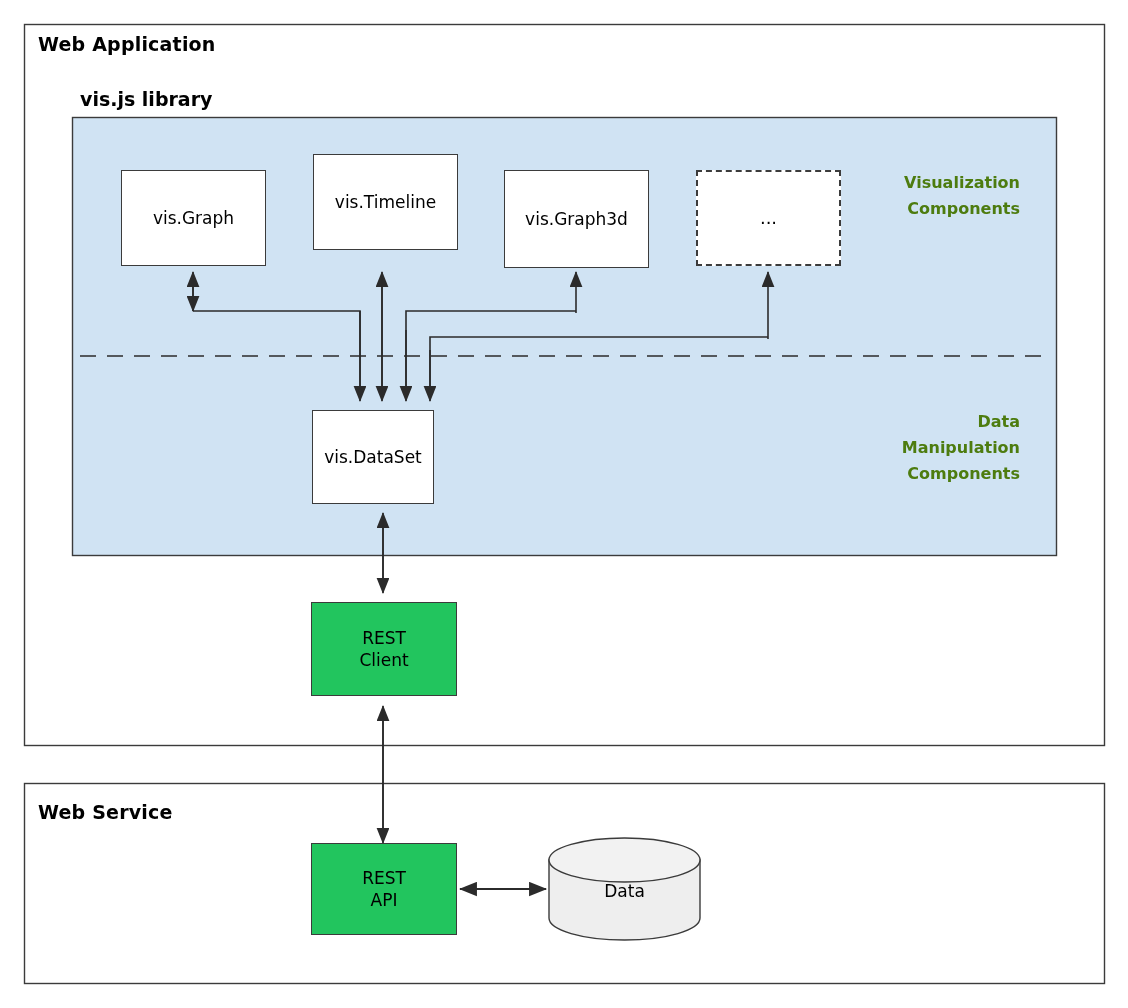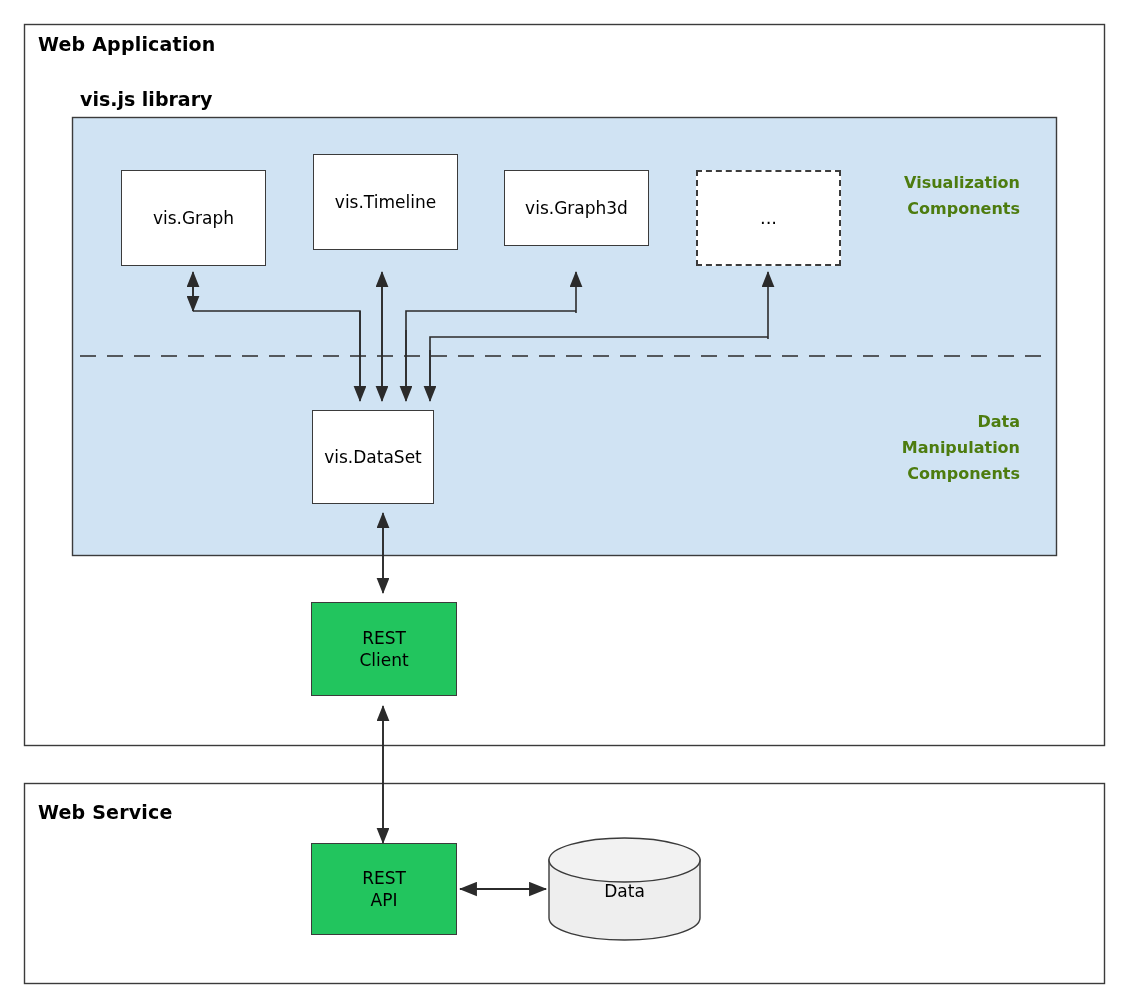--- a/index.html
+++ b/index.html
@@ -95,21 +95,21 @@
 Components</div>
 
   <div class="side-label" style="left:780px;top:409px;width:240px;">Data
 Manipulation
 Components</div>
 
   <div class="node solid" style="left:121px;top:170px;width:145px;height:96px;">vis.Graph</div>
 
   <div class="node solid" style="left:313px;top:154px;width:145px;height:96px;">vis.Timeline</div>
 
-  <div class="node solid" style="left:504px;top:170px;width:145px;height:76px;">vis.Graph3d</div>
+  <div class="node solid" style="left:504px;top:170px;width:145px;height:98px;">vis.Graph3d</div>
 
   <div class="node dashed" style="left:696px;top:170px;width:145px;height:96px;">...</div>
 
   <div class="node solid" style="left:312px;top:410px;width:122px;height:94px;">vis.DataSet</div>
 
   <div class="node gray" style="left:311px;top:602px;width:146px;height:94px;">REST
 Client</div>
 
   <div class="frame-title" style="left:38px;top:801px;">Web Service</div>
 

